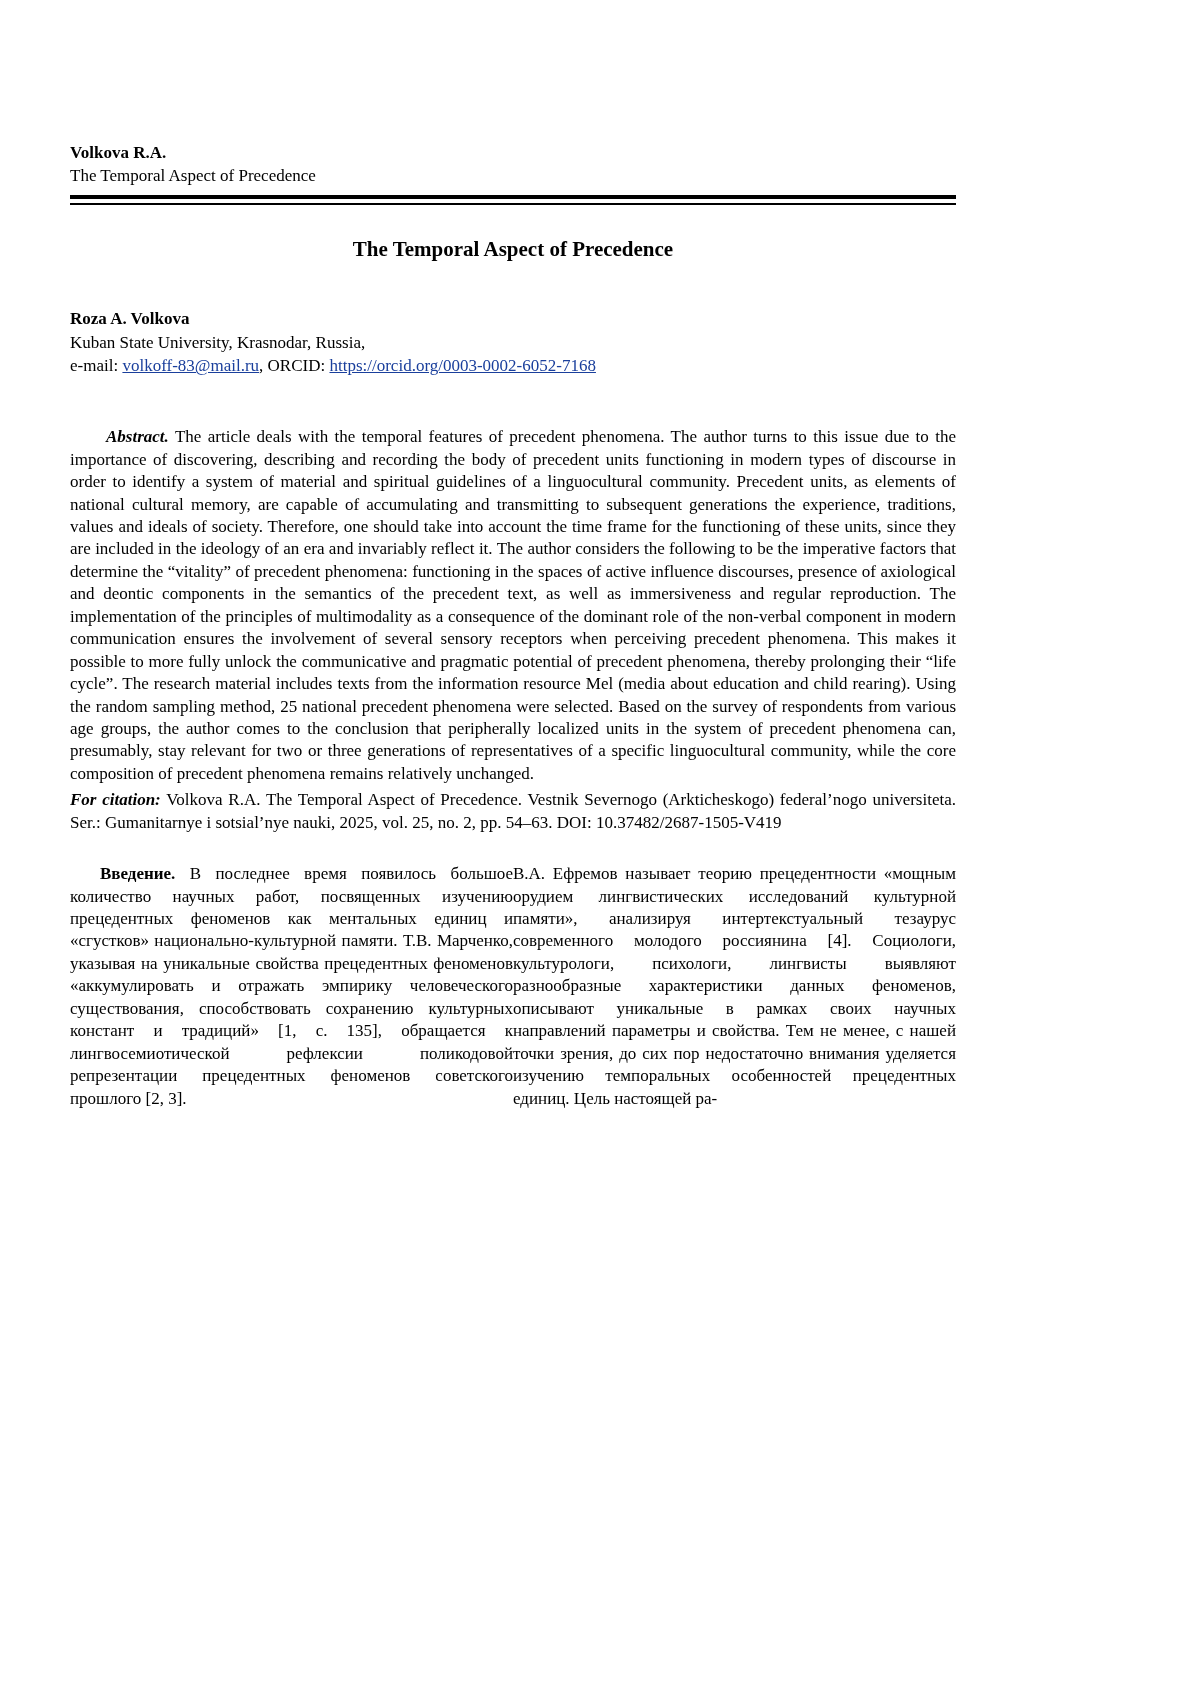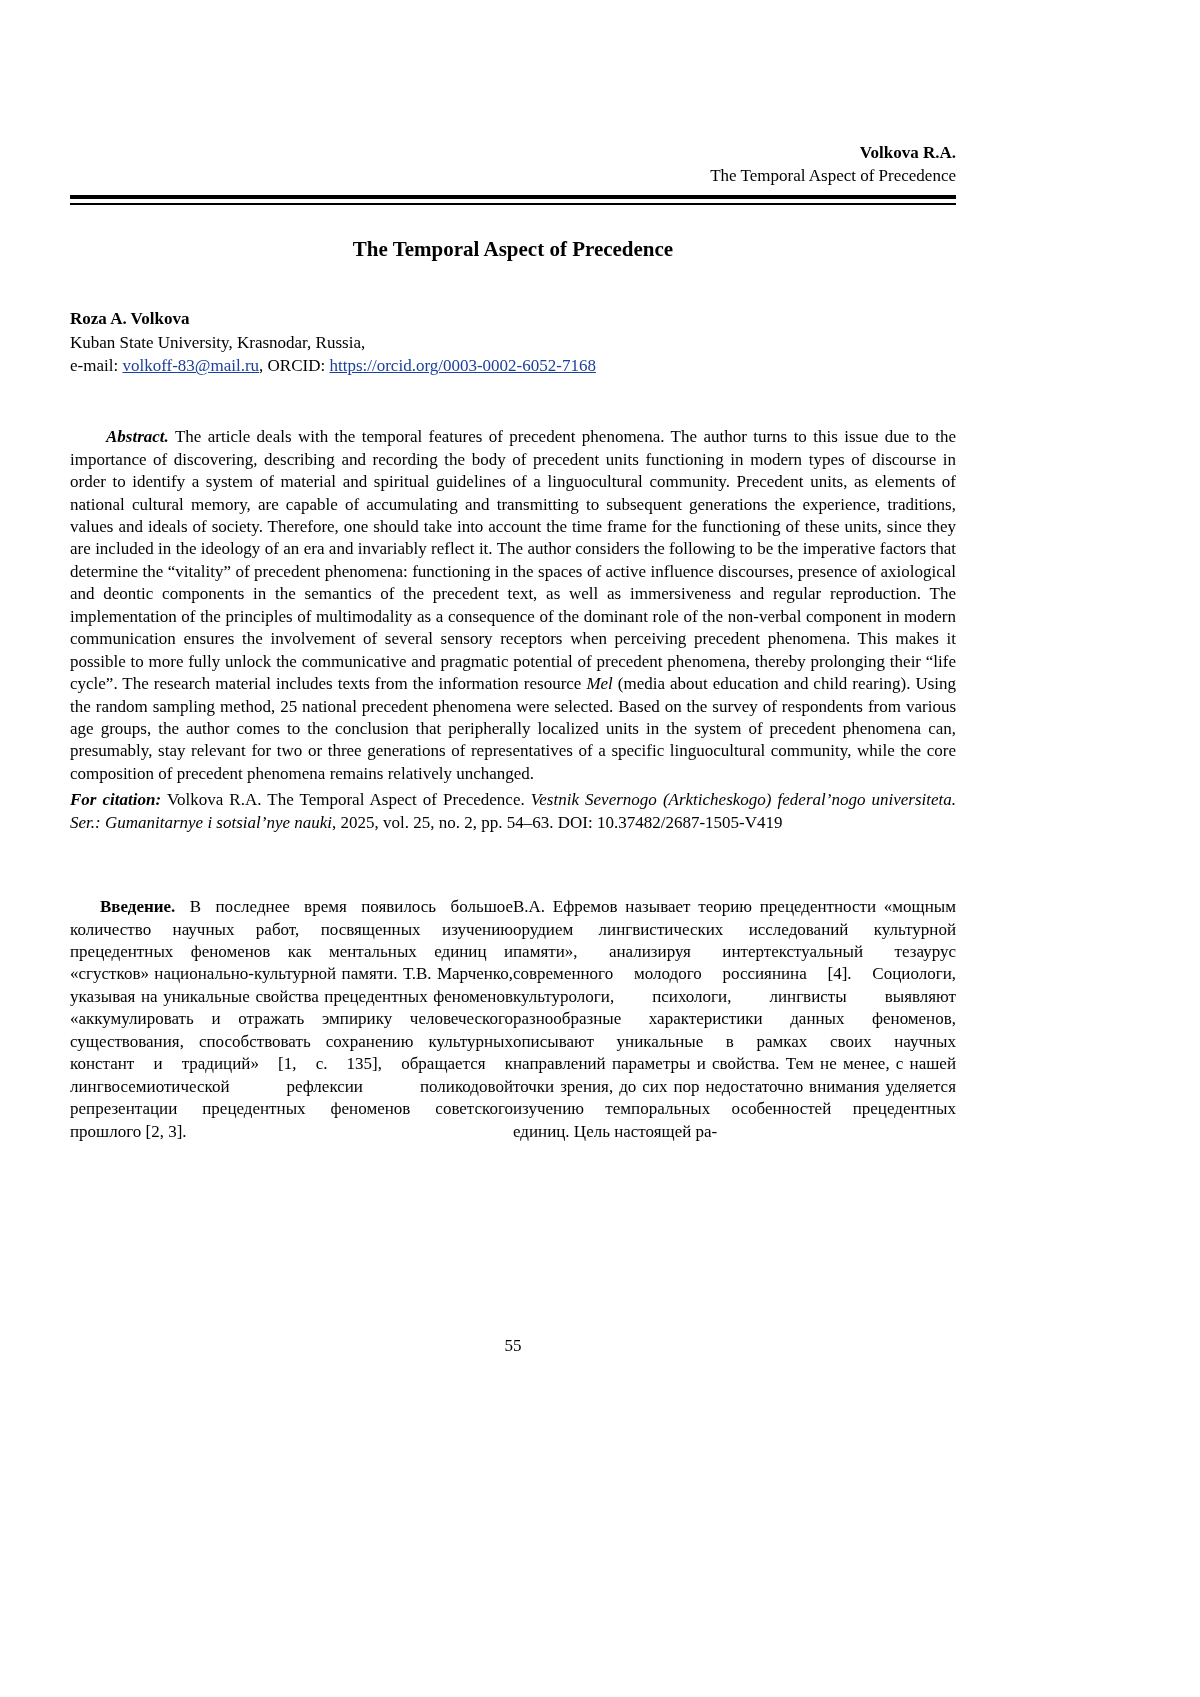--- a/index.html
+++ b/index.html
@@ -8,21 +8,21 @@
     width: 1200px;
     height: 1697px;
     box-sizing: border-box;
     background: #ffffff;
     color: #000000;
     font-family: "Liberation Serif", "DejaVu Serif", serif;
     font-size: 17px;
     padding: 142px 244px 0 70px;
     overflow: hidden;
   }
-  .running-header { text-align: right; line-height: 1.35; }
+  .running-header { text-align: left; line-height: 1.35; }
   .rh-author { font-weight: bold; }
   .double-rule {
     margin-top: 7px;
     height: 4px;
     border-top: 4px solid #000;
     border-bottom: 2px solid #000;
   }
   .article-type { margin-top: 52px; }
   .title {
     margin: 32px 0 0 0;
@@ -38,34 +38,34 @@
     cursor: pointer;
     text-align: right;
   }
   p.abstract {
     margin: 48px 0 0 0;
     text-align: justify;
     text-indent: 36px;
     line-height: 1.32;
   }
   .bi { font-weight: bold; font-style: italic; }
-  .i  { font-style: italic; }
+  .i  { }
   p.keywords {
     margin: 0;
     text-align: justify;
     line-height: 1.32;
     font-style: italic;
   }
   p.citation {
     margin: 4px 0 0 0;
     text-align: justify;
     line-height: 1.32;
   }
   .columns {
-    margin-top: 62px;
+    margin-top: 29px;
     display: flex;
   }
   .col {
     flex: 1 1 0;
     text-align: justify;
     line-height: 1.32;
   }
   .col p { margin: 0; }
   .col p.indented { text-indent: 30px; }
   .b { font-weight: bold; }
@@ -104,15 +104,14 @@
 
   <div class="columns">
     <div class="col" lang="ru">
       <p class="indented"><span class="b">Введение.</span><span> В последнее время появилось большое количество научных работ, посвященных изучению прецедентных феноменов как ментальных единиц и «сгустков» национально-культурной памяти. Т.В. Марченко, указывая на уникальные свойства прецедентных феноменов «аккумулировать и отражать эмпирику человеческого существования, способствовать сохранению культурных констант и традиций» [1, с. 135], обращается к лингвосемиотической рефлексии поликодовой репрезентации прецедентных феноменов советского прошлого [2, 3].</span></p>
     </div>
     <div class="col" lang="ru">
       <p><span>В.А. Ефремов называет теорию прецедентности «мощным орудием лингвистических исследований культурной памяти», анализируя интертекстуальный тезаурус современного молодого россиянина [4]. Социологи, культурологи, психологи, лингвисты выявляют разнообразные характеристики данных феноменов, описывают уникальные в рамках своих научных направлений параметры и свойства. Тем не менее, с нашей точки зрения, до сих пор недостаточно внимания уделяется изучению темпоральных особенностей прецедентных единиц. Цель настоящей ра-</span></p>
     </div>
   </div>
 
-  <div class="page-number">55</div>
 
 </div>
 
 </body></html>

